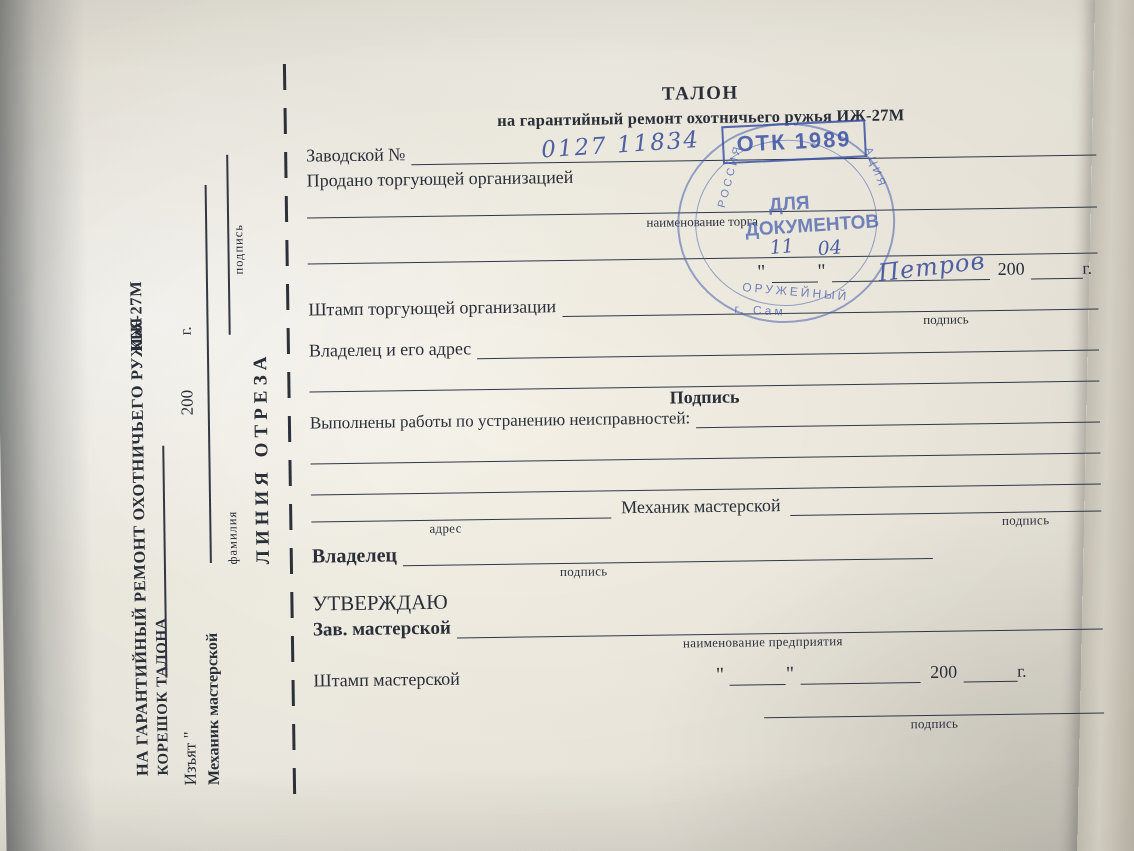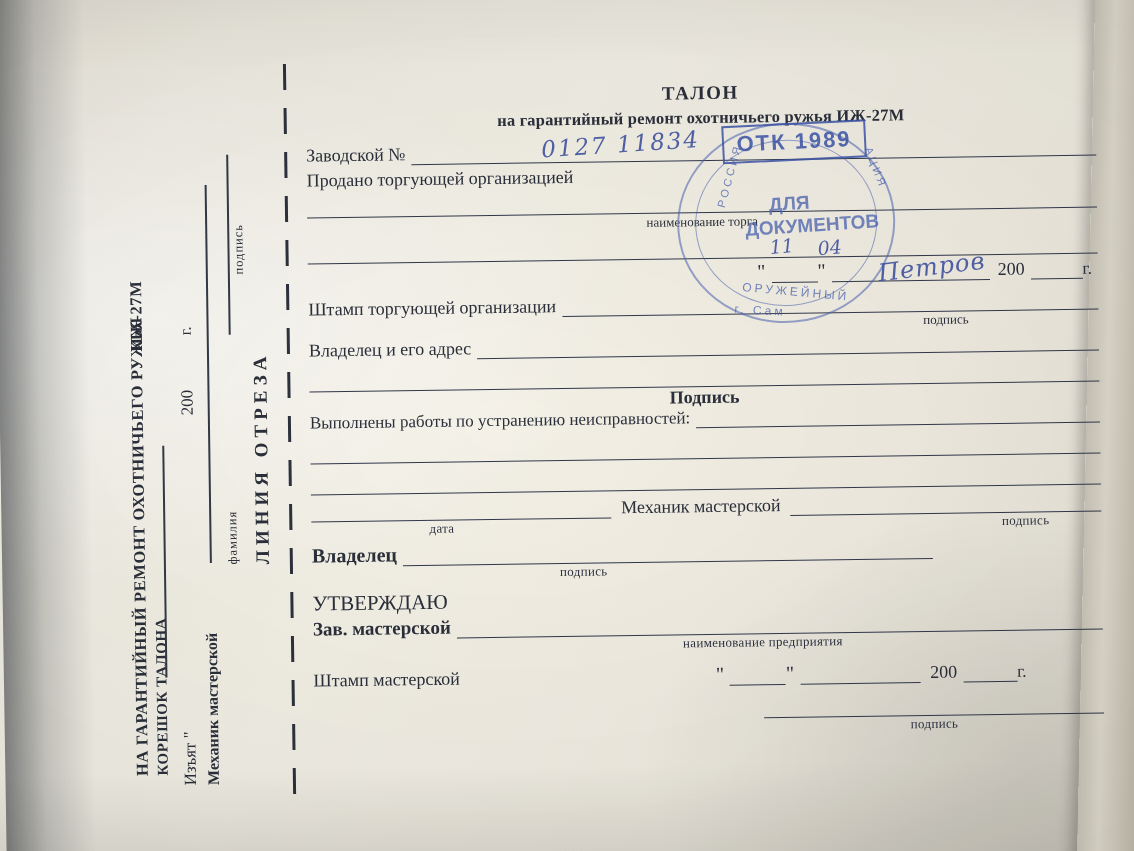--- a/index.html
+++ b/index.html
@@ -431,21 +431,21 @@
       </div>
       <div class="fullrule" style="margin-top:6px;"></div>
       <div class="fullrule" style="margin-top:6px;"></div>
 
       <div class="row" style="margin-top:6px;">
         <div class="rule" style="max-width:300px;"></div>
         <div class="lbl" style="padding:0 10px;">Механик мастерской</div>
         <div class="rule"></div>
       </div>
       <div style="position:relative; height:18px;">
-        <div class="caption" style="left:118px; top:0;">дата</div>
+        <div class="caption" style="left:118px; top:0;">адрес</div>
         <div class="caption" style="right:52px; top:0;">подпись</div>
       </div>
 
       <div class="row" style="margin-top:4px;">
         <div class="lbl b" style="font-size:20px;">Владелец</div>
         <div class="rule" style="max-width:530px;"></div>
       </div>
       <div style="position:relative; height:20px;">
         <div class="caption" style="left:248px; top:0;">подпись</div>
       </div>

